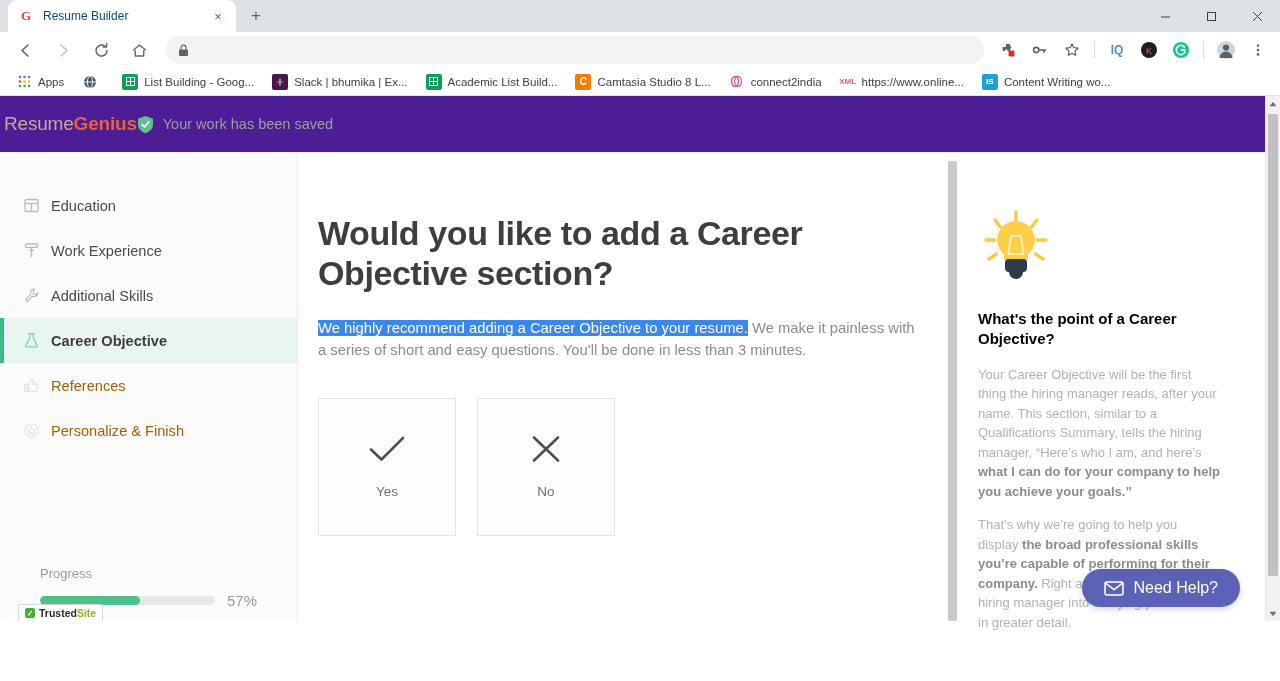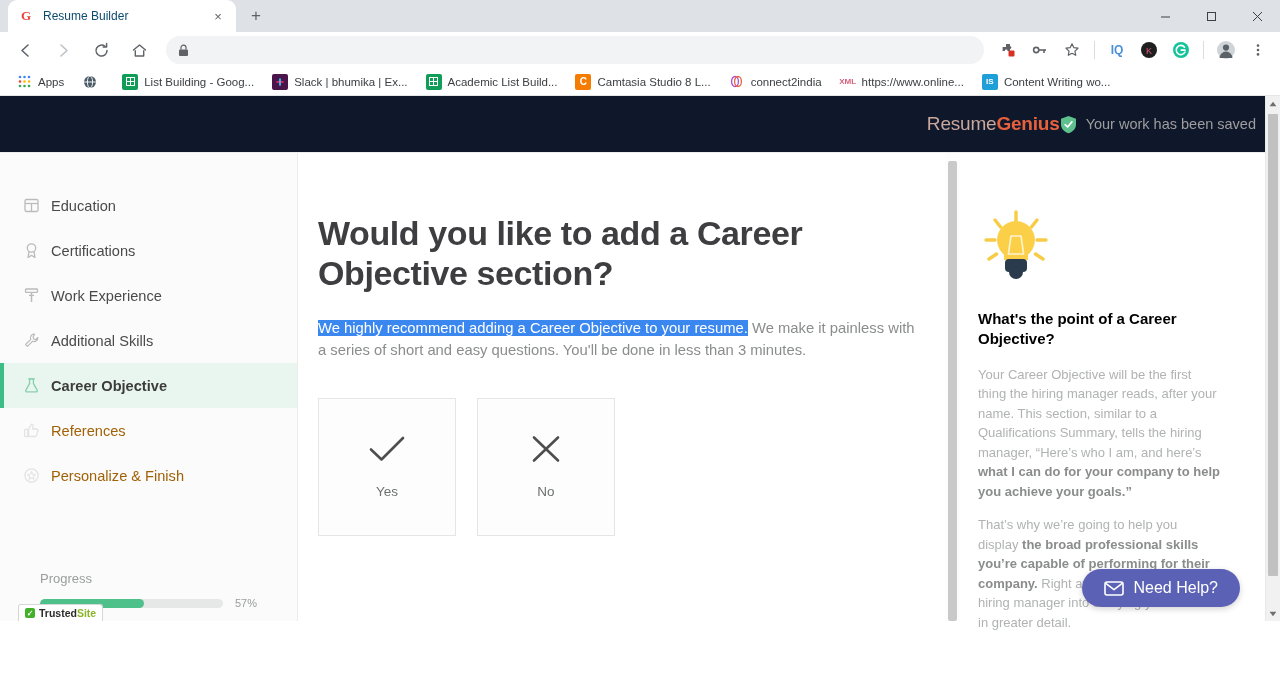--- a/index.html
+++ b/index.html
@@ -94,23 +94,23 @@
   .bm-ico {
     width: 16px; height: 16px; margin-right: 6px; flex: 0 0 16px;
     display: flex; align-items: center; justify-content: center;
     font-size: 10px; border-radius: 2px; color: #fff; font-weight: bold;
   }
 
   
   .app { position: relative; height: 525px; background: #fff; }
 
   .app-header {
-    height: 57px; background: #0f172a; border-bottom: 1px solid #eceeed;
-    display: flex; align-items: center; justify-content: flex-end;
-    padding: 0 16px;
+    height: 57px; background: #4c1d95; border-bottom: 1px solid #eceeed;
+    display: flex; align-items: center; justify-content: flex-start;
+    padding: 0 4px;
   }
   .logo { font-size: 19px; letter-spacing: -0.2px; }
   .logo .lo-a { color: #c9a79d; }
   .logo .lo-b { color: #e8603c; font-weight: bold; }
   .saved {
     display: flex; align-items: center; font-size: 14.5px; color: #9e9e9e;
     padding-right: 8px;
   }
   .saved .shield { margin-right: 9px; display: flex; }
 
@@ -146,21 +146,21 @@
   .progress-wrap {
     position: absolute; left: 0; right: 0; bottom: 12px; padding: 0 40px;
   }
   .progress-label { font-size: 13px; color: #9a9d9c; margin-bottom: 11px; }
   .progress-row { display: flex; align-items: center; }
   .progress-track {
     flex: 1; height: 9px; background: #e6e8e7; border-radius: 5px;
     overflow: hidden; margin-right: 12px;
   }
   .progress-fill { height: 100%; background: #4ec08a; border-radius: 5px; }
-  .progress-pct { font-size: 11px; color: #9a9d9c; }
+  .progress-pct { font-size: 15px; color: #9a9d9c; }
 
   .trustedsite {
     position: absolute; left: 18px; bottom: 0;
     background: #fff; border: 1px solid #d5d7d6; border-bottom: none;
     border-radius: 3px 3px 0 0; height: 17px; padding: 0 6px;
     display: flex; align-items: center; font-size: 10.5px; font-weight: bold;
   }
   .ts-check {
     width: 10px; height: 10px; background: #43b02a; border-radius: 2px;
     margin-right: 4px; display: flex; align-items: center;
@@ -466,29 +466,20 @@
           <span class="nav-ico">
             <svg width="17" height="17" viewBox="0 0 17 17">
                 <rect x="2" y="2.5" width="13" height="12" rx="1.4" fill="none" stroke="currentColor" stroke-width="1.3"></rect>
                 <line x1="2" y1="6.5" x2="15" y2="6.5" stroke="currentColor" stroke-width="1.3"></line>
                 <line x1="8.5" y1="6.5" x2="8.5" y2="14.5" stroke="currentColor" stroke-width="1.3"></line>
               </svg>
           </span>
           <span>Education</span>
         </div>
 
-        <div class="nav-item">
-          <span class="nav-ico">
-            <svg width="17" height="17" viewBox="0 0 17 17">
-                <circle cx="8.5" cy="6" r="4.2" fill="none" stroke="currentColor" stroke-width="1.3"></circle>
-                <path d="M6 9.8 L5 15.5 L8.5 13.4 L12 15.5 L11 9.8" fill="none" stroke="currentColor" stroke-width="1.3" stroke-linejoin="round"></path>
-              </svg>
-          </span>
-          <span>Certifications</span>
-        </div>
 
         <div class="nav-item">
           <span class="nav-ico">
             <svg width="17" height="17" viewBox="0 0 17 17">
                 <rect x="2.5" y="2" width="12" height="3.4" rx="0.8" fill="none" stroke="currentColor" stroke-width="1.3"></rect>
                 <line x1="8.5" y1="5.4" x2="8.5" y2="15" stroke="currentColor" stroke-width="1.5"></line>
                 <line x1="6" y1="8.4" x2="11" y2="8.4" stroke="currentColor" stroke-width="1.3"></line>
               </svg>
           </span>
           <span>Work Experience</span>

